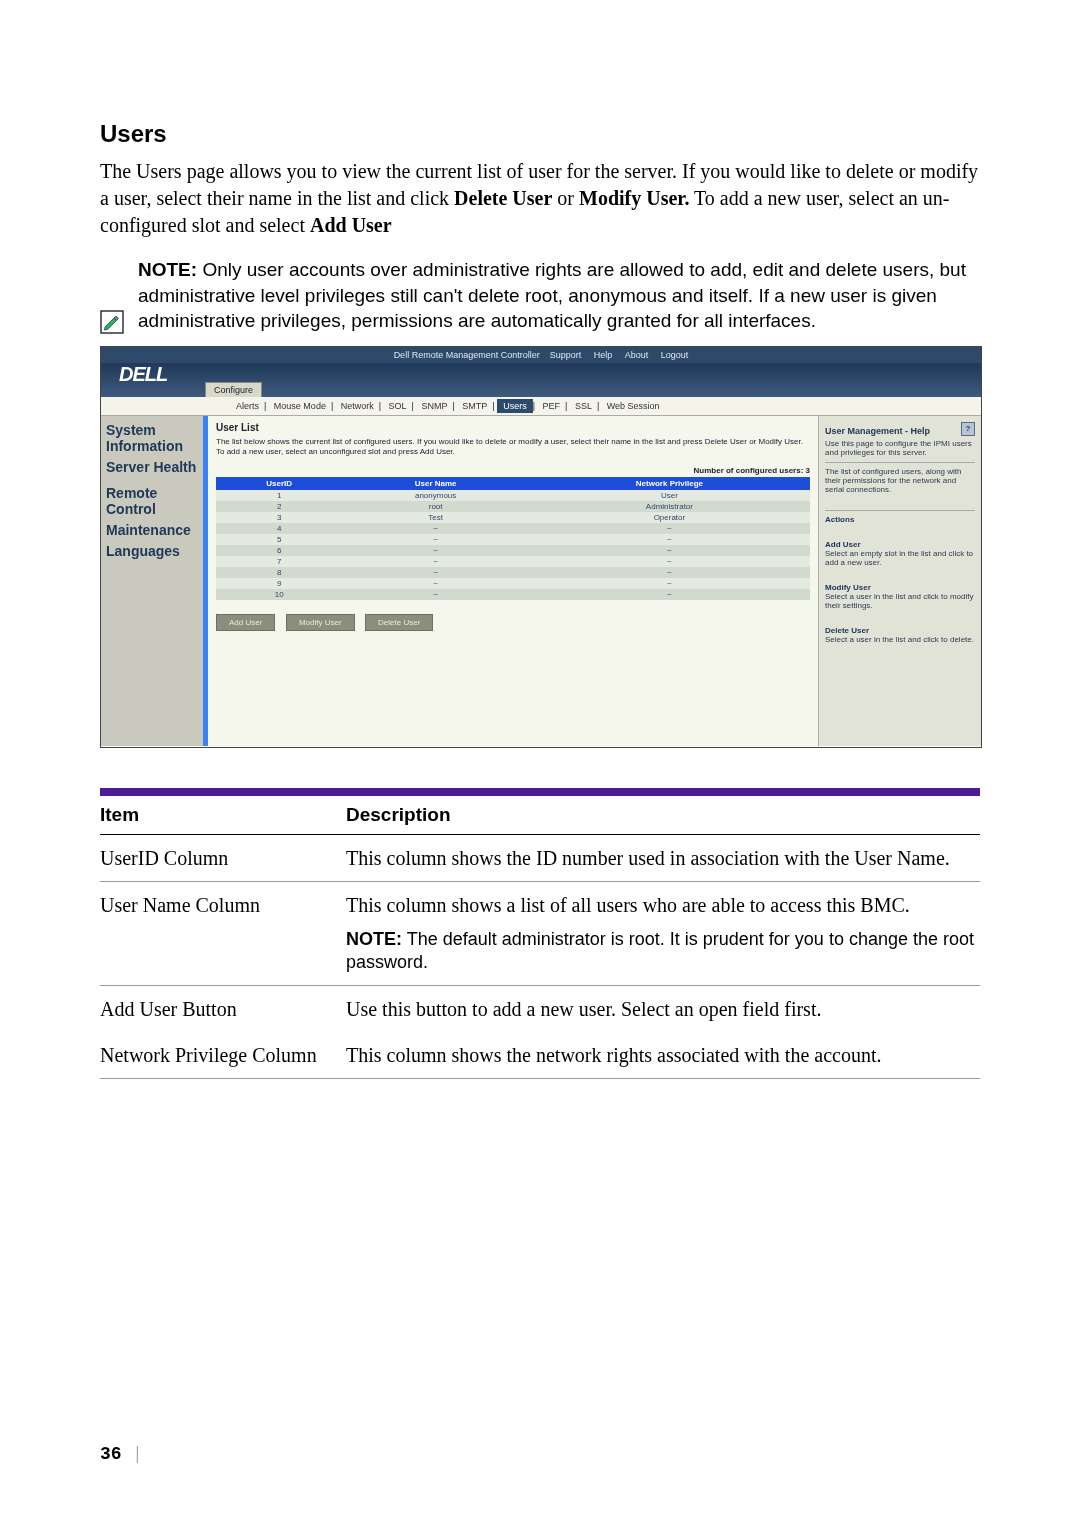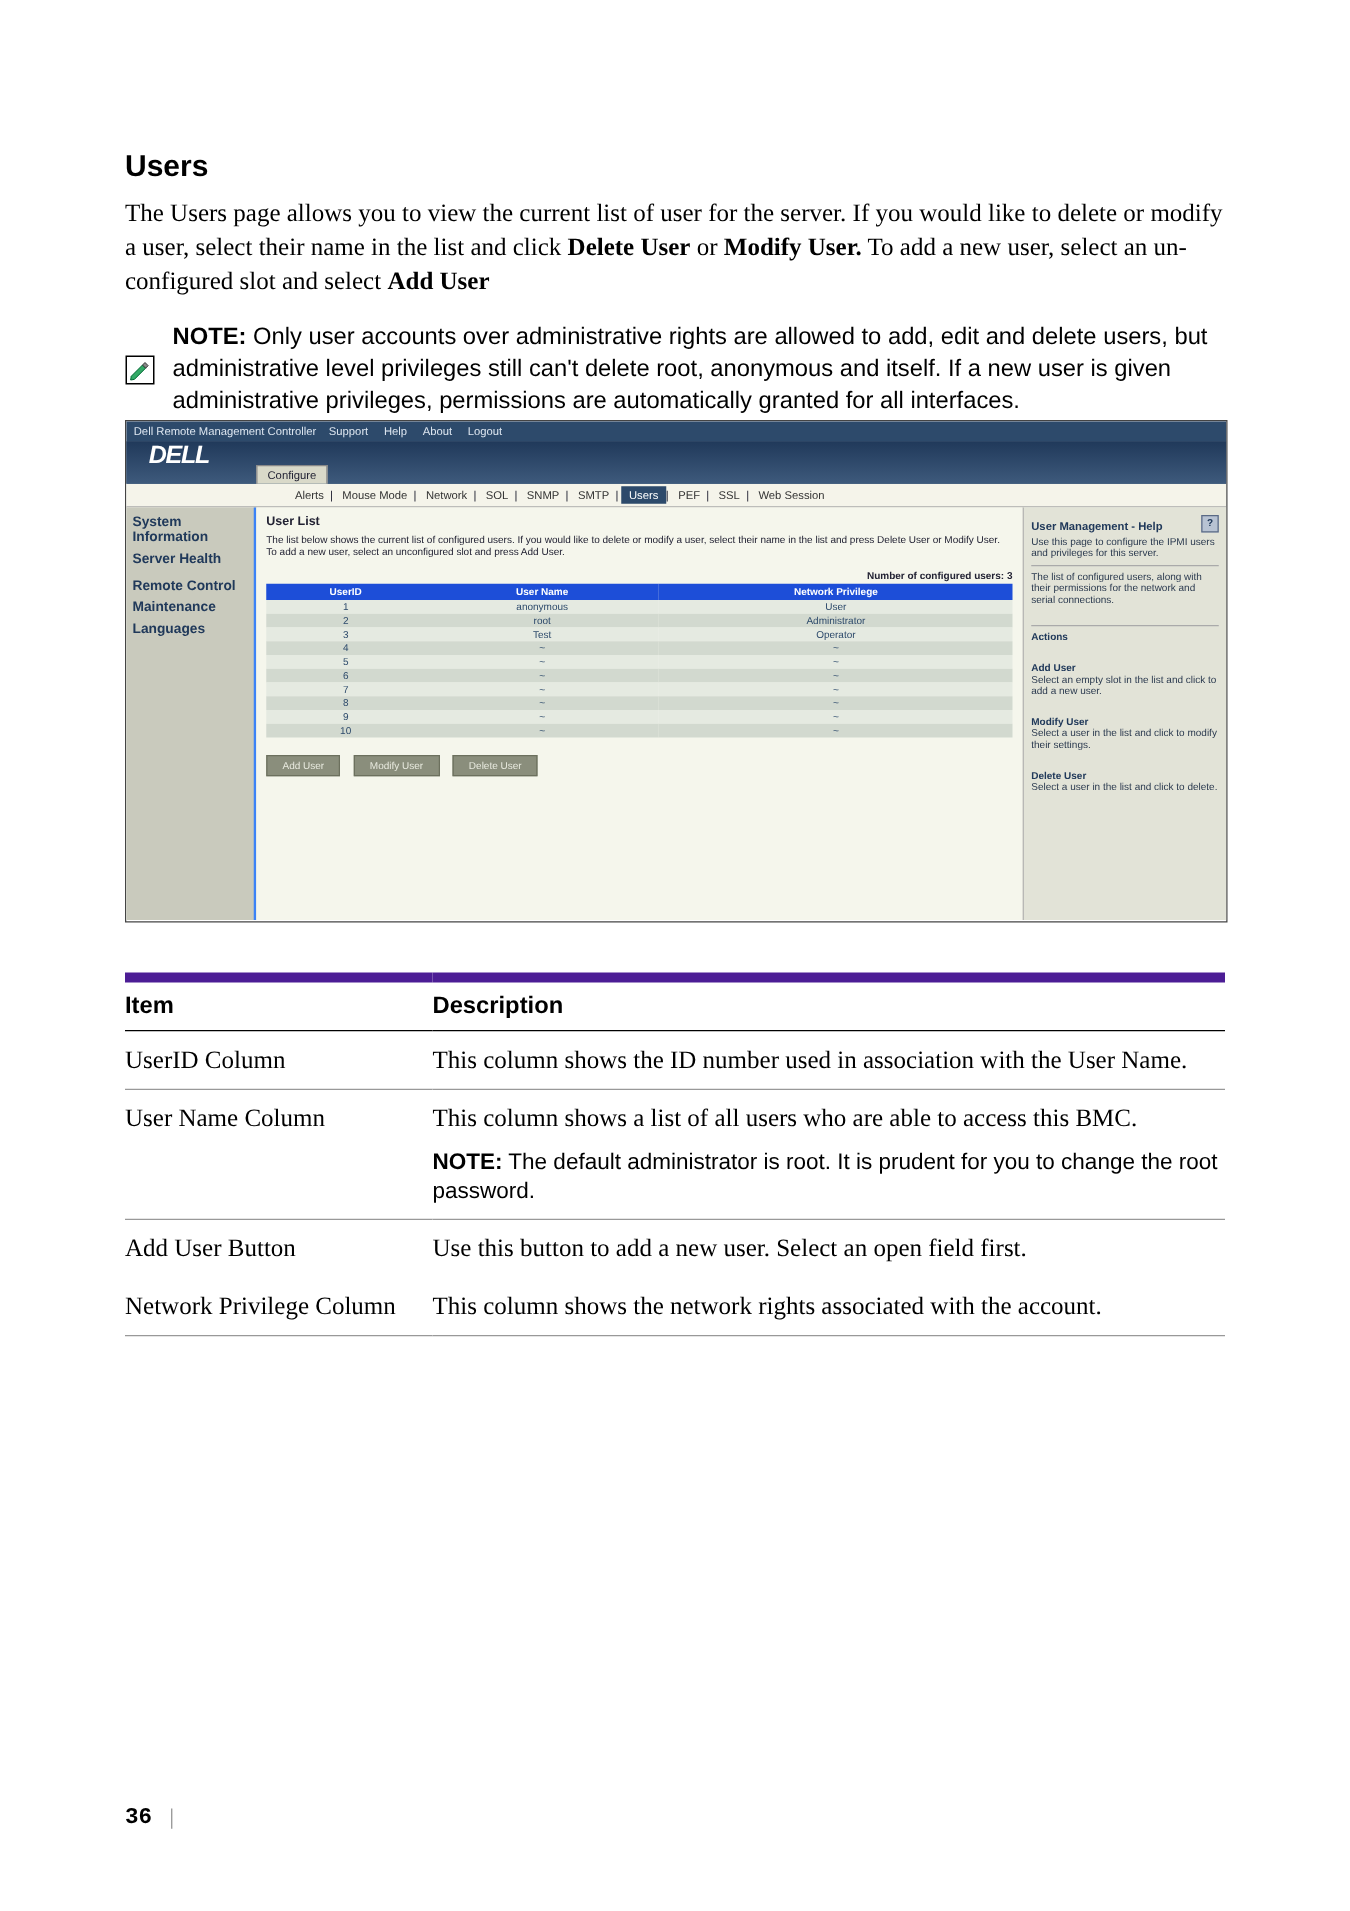--- a/index.html
+++ b/index.html
@@ -20,22 +20,22 @@
     font-size: 24px;
     margin: 0 0 10px 0;
   }
   .intro {
     margin: 0 0 18px 0;
     line-height: 1.35;
   }
   .bold { font-weight: bold; }
   .note-row {
     display: flex;
-    align-items: center;
-    margin-bottom: 2px;
+    align-items: flex-end;
+    margin-bottom: 12px;
   }
   .note-icon {
     width: 24px; height: 24px;
     flex: 0 0 24px;
     margin-right: 14px;
     margin-top: 2px;
   }
   .note-text {
     font-family: Arial, Helvetica, sans-serif;
     font-size: 19px;
@@ -57,21 +57,21 @@
     margin-bottom: 40px;
   }
   .shot .titlebar {
     background: #2d4a6b;
     color: #dde6f0;
     height: 16px;
     line-height: 16px;
     padding: 0 6px;
     font-size: 9px;
     display: flex;
-    justify-content: flex-start;
+    justify-content: center;
   }
   .shot .titlebar .rlinks span { margin-left: 10px; cursor: pointer; }
   .shot .logo-bar {
     background: #2d4a6b; 
     background-image: linear-gradient(#20395a,#3e5a7c);
     height: 34px;
     position: relative;
   }
   .shot .logo {
     position: absolute; left: 18px; top: 0;
@@ -92,23 +92,23 @@
   }
   .shot .subnav span { padding: 0 5px; color: #333; }
   .shot .subnav span.active { background: #2d4a6b; color: #fff; padding: 2px 6px; }
   .shot .body {
     display: flex; height: calc(100% - 70px);
     background: #e6e7da;
   }
   .shot .sidebar {
     width: 92px;
     background: #c9cabd;
-    border-right: 2px solid #3b82f6;
+    border-right: 5px solid #3b82f6;
     padding: 6px 5px;
-    font-size: 11px; color: #20395a;
+    font-size: 14px; color: #20395a;
   }
   .shot .sidebar div { margin-bottom: 5px; cursor: pointer; }
   .shot .sidebar .bold { font-weight: bold; }
   .shot .main {
     flex: 1; padding: 6px 8px; position: relative;
     background: #f5f6ec;
   }
   .shot .main .ul-title { font-weight: bold; font-size: 10px; margin-bottom: 4px;}
   .shot .main .ul-desc { font-size: 8px; margin-bottom: 10px; line-height: 1.2; }
   .shot .main .num-users { text-align: right; font-size: 8px; font-weight: bold; margin-bottom: 2px; }

